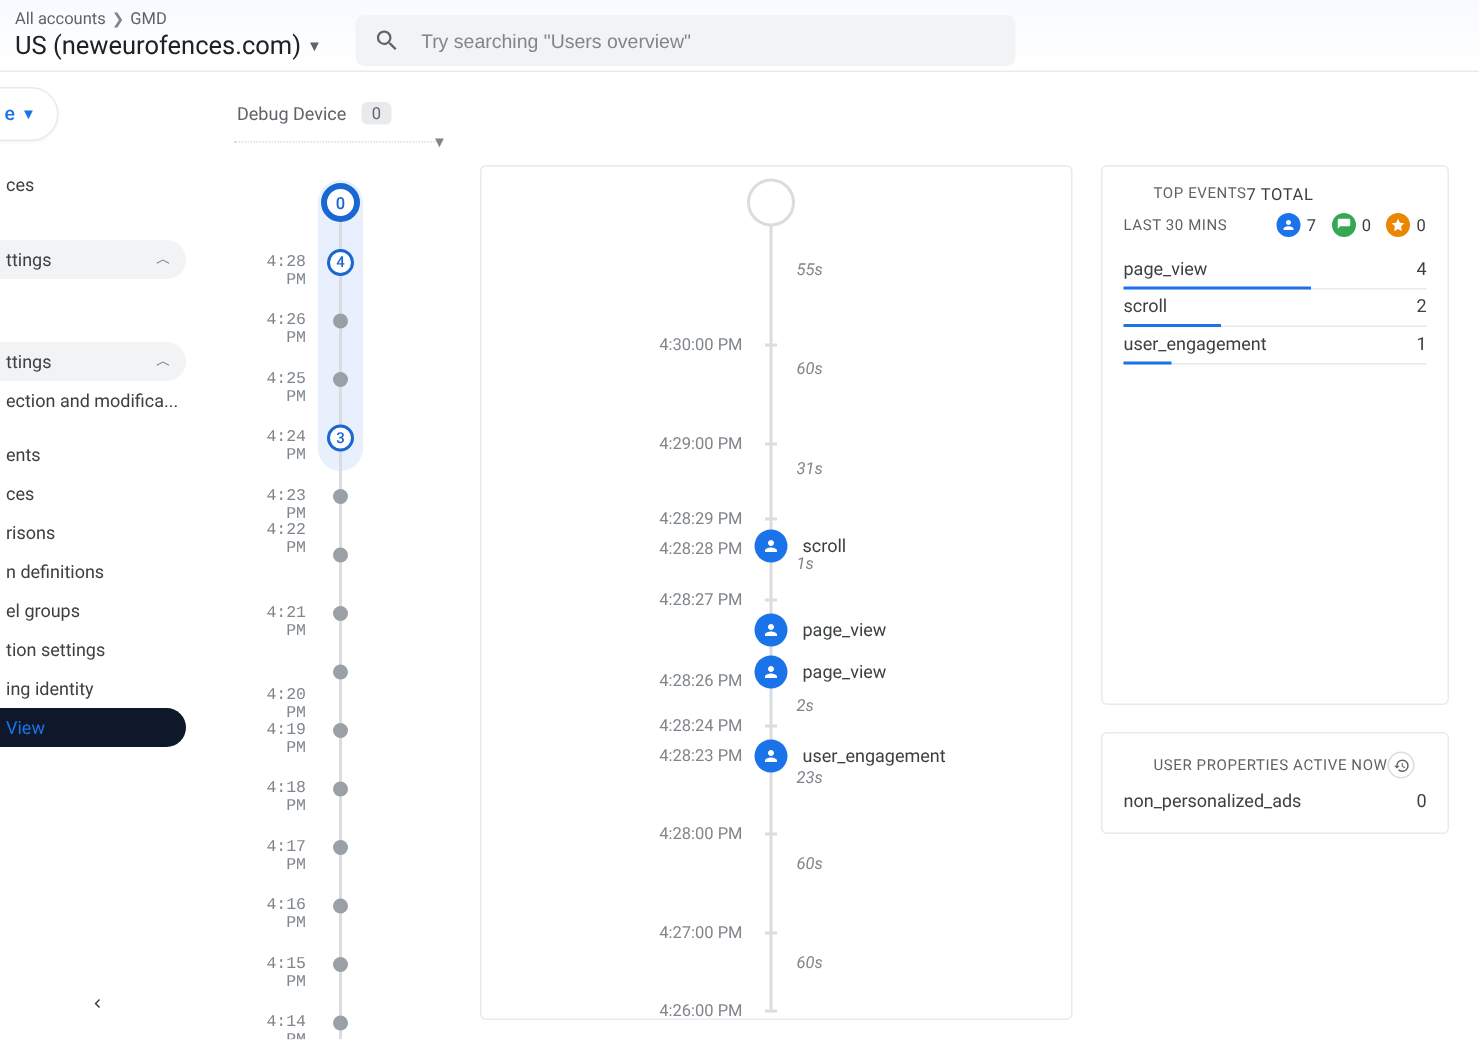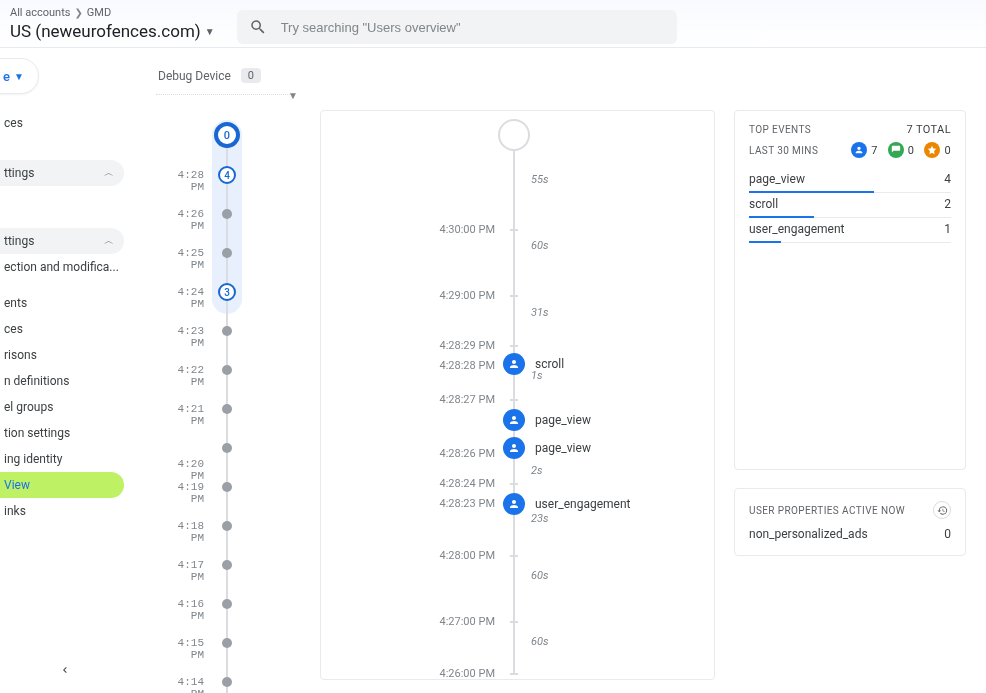--- a/index.html
+++ b/index.html
@@ -79,21 +79,21 @@
     justify-content: space-between;
     padding: 0 10px 0 4px;
     font-size: 12px;
     color: #3c4043;
     border-radius: 0 14px 14px 0;
     white-space: nowrap;
     overflow: hidden;
     text-overflow: ellipsis;
   }
   .nav-item.group { background: #f1f3f4; border-radius: 0 14px 14px 0; }
-  .nav-item.selected { background: #bef264; color: #1a73e8; }
+  .nav-item.selected { background: #0f172a; color: #1a73e8; }
   .nav-item .exp { font-size: 10px; color: #5f6368; }
   .nav-back { position: absolute; bottom: 12px; left: 0; right: 0; text-align: center; color: #3c4043; font-size: 14px; }
 
   
   .debug-row {
     position: absolute;
     top: 68px; left: 158px;
     display: flex; align-items: center; gap: 10px;
     font-size: 12px; color: #5f6368;
   }
@@ -236,24 +236,25 @@
     width: 232px;
     display: flex; flex-direction: column; gap: 18px;
   }
   .card {
     background: #fff;
     border: 1px solid #e8eaed;
     border-radius: 4px;
     padding: 12px 14px;
   }
   .card-head {
-    display: flex; justify-content: space-between; align-items: center;
+    display: flex; justify-content: flex-start; align-items: center;
     font-size: 10px; letter-spacing: 0.4px; color: #5f6368;
     text-transform: uppercase;
     margin-bottom: 6px;
+    margin-left: 20px;
   }
   .card-sub {
     display: flex; justify-content: space-between; align-items: center;
     font-size: 10px; color: #5f6368; letter-spacing: 0.4px;
     margin-bottom: 10px;
   }
   .legend { display: flex; gap: 10px; align-items: center; }
   .legend-item { display: flex; align-items: center; gap: 4px; font-size: 11px; color: #3c4043; }
   .legend-dot { width: 16px; height: 16px; border-radius: 50%; display: flex; align-items: center; justify-content: center; }
   .legend-dot svg { width: 10px; height: 10px; fill: #fff; }
@@ -340,23 +341,20 @@
       <span>el groups</span>
     </div>
     <div class="nav-item">
       <span>tion settings</span>
     </div>
     <div class="nav-item">
       <span>ing identity</span>
     </div>
     <div class="nav-item selected">
       <span>View</span>
-    </div>
-    <div class="nav-item">
-      <span>inks</span>
     </div>
   </div>
 <div class="nav-back" style="position:absolute;bottom:14px;left:0;width:130px;text-align:center;">
   <svg width="12" height="12" viewBox="0 0 24 24">
       <path fill="#3c4043" d="M15.41 7.41 14 6l-6 6 6 6 1.41-1.41L10.83 12z"></path>
     </svg>
 </div>
 
 <div class="debug-row">
   <span>Debug Device</span>
@@ -375,21 +373,21 @@
       <div class="minute-label" style="top: 59px;">4:28 PM</div>
       <div class="minute-node ring" style="top: 56px;">4</div>
       <div class="minute-label" style="top: 98px;">4:26 PM</div>
       <div class="minute-node dot" style="top: 99px;"></div>
       <div class="minute-label" style="top: 137px;">4:25 PM</div>
       <div class="minute-node dot" style="top: 138px;"></div>
       <div class="minute-label" style="top: 176px;">4:24 PM</div>
       <div class="minute-node ring" style="top: 173px;">3</div>
       <div class="minute-label" style="top: 215px;">4:23 PM</div>
       <div class="minute-node dot" style="top: 216px;"></div>
-      <div class="minute-label" style="top: 254px;">4:22 PM</div>
+      <div class="minute-label" style="top: 238px;">4:22 PM</div>
       <div class="minute-node dot" style="top: 255px;"></div>
       <div class="minute-label" style="top: 293px;">4:21 PM</div>
       <div class="minute-node dot" style="top: 294px;"></div>
       <div class="minute-label" style="top: 348px;">4:20 PM</div>
       <div class="minute-node dot" style="top: 333px;"></div>
       <div class="minute-label" style="top: 371px;">4:19 PM</div>
       <div class="minute-node dot" style="top: 372px;"></div>
       <div class="minute-label" style="top: 410px;">4:18 PM</div>
       <div class="minute-node dot" style="top: 411px;"></div>
       <div class="minute-label" style="top: 449px;">4:17 PM</div>

